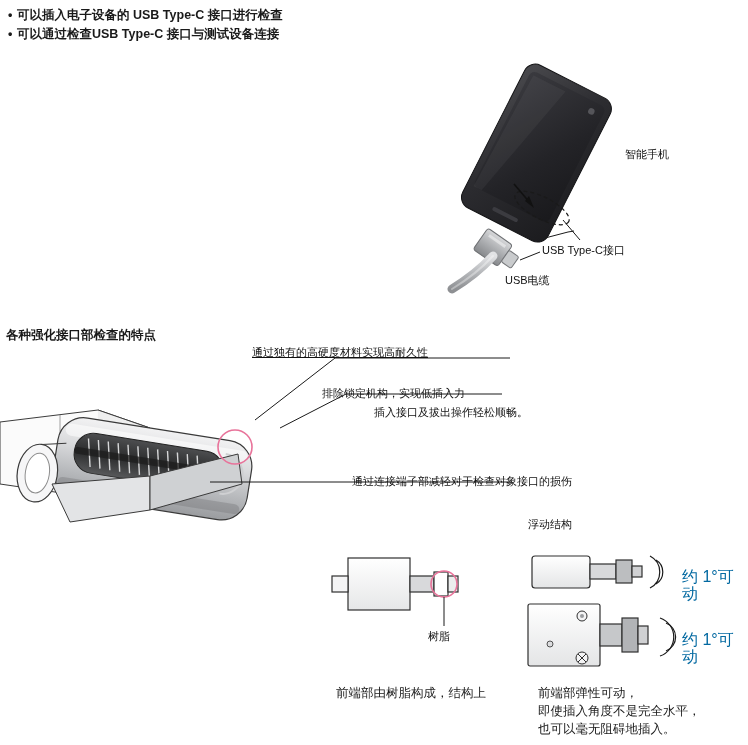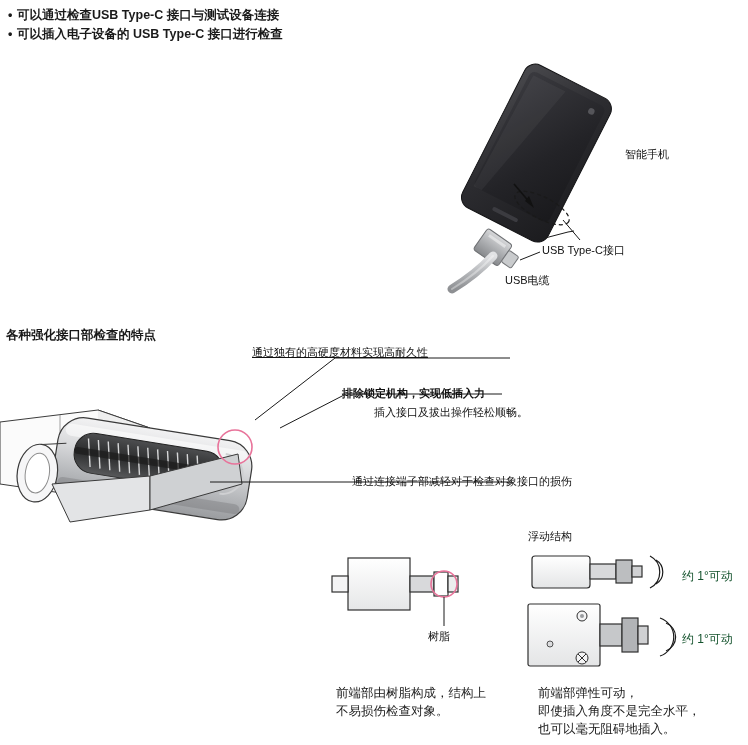--- a/index.html
+++ b/index.html
@@ -15,33 +15,33 @@
   .bullets{left:8px;top:6px;width:430px;}
   .bullet{
     font-size:12.5px;font-weight:bold;line-height:19px;
     letter-spacing:0px;white-space:nowrap;
   }
   .bullet .dot{display:inline-block;width:9px;}
   .section-title{
     left:6px;top:327px;font-size:12.5px;font-weight:bold;
   }
   .lbl{font-size:11px;line-height:17px;color:#111;}
-  .lbl-sm{font-size:12px;line-height:17px;color:#14532d;}
+  .lbl-sm{font-size:16px;line-height:17px;color:#0369a1;}
   svg{display:block;}
   .note{font-size:12.5px;line-height:18px;}
 </style>
 </head>
 <body>
 
 <div class="abs bullets">
   <div class="bullet">
-    <span class="dot">•</span><span>可以通过检查USB Type-C 接口与测试设备连接</span>
+    <span class="dot">•</span><span>可以插入电子设备的 USB Type-C 接口进行检查</span>
   </div>
   <div class="bullet">
-    <span class="dot">•</span><span>可以插入电子设备的 USB Type-C 接口进行检查</span>
+    <span class="dot">•</span><span>可以通过检查USB Type-C 接口与测试设备连接</span>
   </div>
 </div>
 
 <div class="abs" style="left:430px;top:60px;width:318px;height:250px;">
   <svg width="318" height="250" viewBox="0 0 318 250">
     <defs>
       <linearGradient id="phoneBody" x1="0" y1="0" x2="1" y2="1">
         <stop offset="0%" stop-color="#4a4a4e"></stop>
         <stop offset="45%" stop-color="#2c2c30"></stop>
         <stop offset="100%" stop-color="#1b1b1e"></stop>
@@ -175,21 +175,21 @@
 
 <div class="abs" style="left:150px;top:350px;width:420px;height:160px;">
   <svg width="420" height="160" viewBox="0 0 420 160">
     <path d="M105 70 L185 8 L360 8" stroke="#1a1a1a" stroke-width="1" fill="none"></path>
     <path d="M130 78 L196 44 L352 44" stroke="#1a1a1a" stroke-width="1" fill="none"></path>
     <path d="M60 132 L200 132 L360 132" stroke="#1a1a1a" stroke-width="1" fill="none"></path>
   </svg>
 </div>
 
 <div class="abs lbl" style="left:252px;top:344px;text-decoration:underline;">通过独有的高硬度材料实现高耐久性</div>
-<div class="abs lbl" style="left:342px;top:385px;font-weight:bold;">排除锁定机构，实现低插入力</div>
+<div class="abs lbl" style="left:322px;top:385px;font-weight:normal;">排除锁定机构，实现低插入力</div>
 <div class="abs lbl" style="left:342px;top:404px;margin-left:32px;">插入接口及拔出操作轻松顺畅。</div>
 <div class="abs lbl" style="left:352px;top:473px;">通过连接端子部减轻对于检查对象接口的损伤</div>
 
 <div class="abs lbl" style="left:366px;top:528px;margin-top:36px;">前端树脂</div>
 
 <div class="abs" style="left:330px;top:548px;width:190px;height:110px;">
   <svg width="190" height="110" viewBox="0 0 190 110">
     <defs>
       <linearGradient id="bodyG" x1="0" y1="0" x2="0" y2="1">
         <stop offset="0%" stop-color="#ffffff"></stop>
@@ -209,24 +209,23 @@
     <circle cx="114" cy="36" r="13" fill="none" stroke="#e8739a" stroke-width="1.6"></circle>
 
     <path d="M114 49 L114 78" stroke="#1a1a1a" stroke-width="1" fill="none"></path>
   </svg>
 </div>
 
 <div class="abs lbl" style="left:428px;top:628px;">树脂</div>
 
 <div class="abs note" style="left:336px;top:684px;width:210px;">
   <div>前端部由树脂构成，结构上</div>
-  <div>不易损伤检查对象。</div>
-</div>
-
-<div class="abs lbl" style="left:528px;top:528px;">浮动结构</div>
+</div>
+
+<div class="abs lbl" style="left:528px;top:516px;">浮动结构</div>
 
 <div class="abs" style="left:520px;top:546px;width:210px;height:130px;">
   <svg width="210" height="130" viewBox="0 0 210 130">
     <defs>
       <linearGradient id="fbodyG" x1="0" y1="0" x2="0" y2="1">
         <stop offset="0%" stop-color="#ffffff"></stop>
         <stop offset="100%" stop-color="#e4e5e6"></stop>
       </linearGradient>
     </defs>
 

